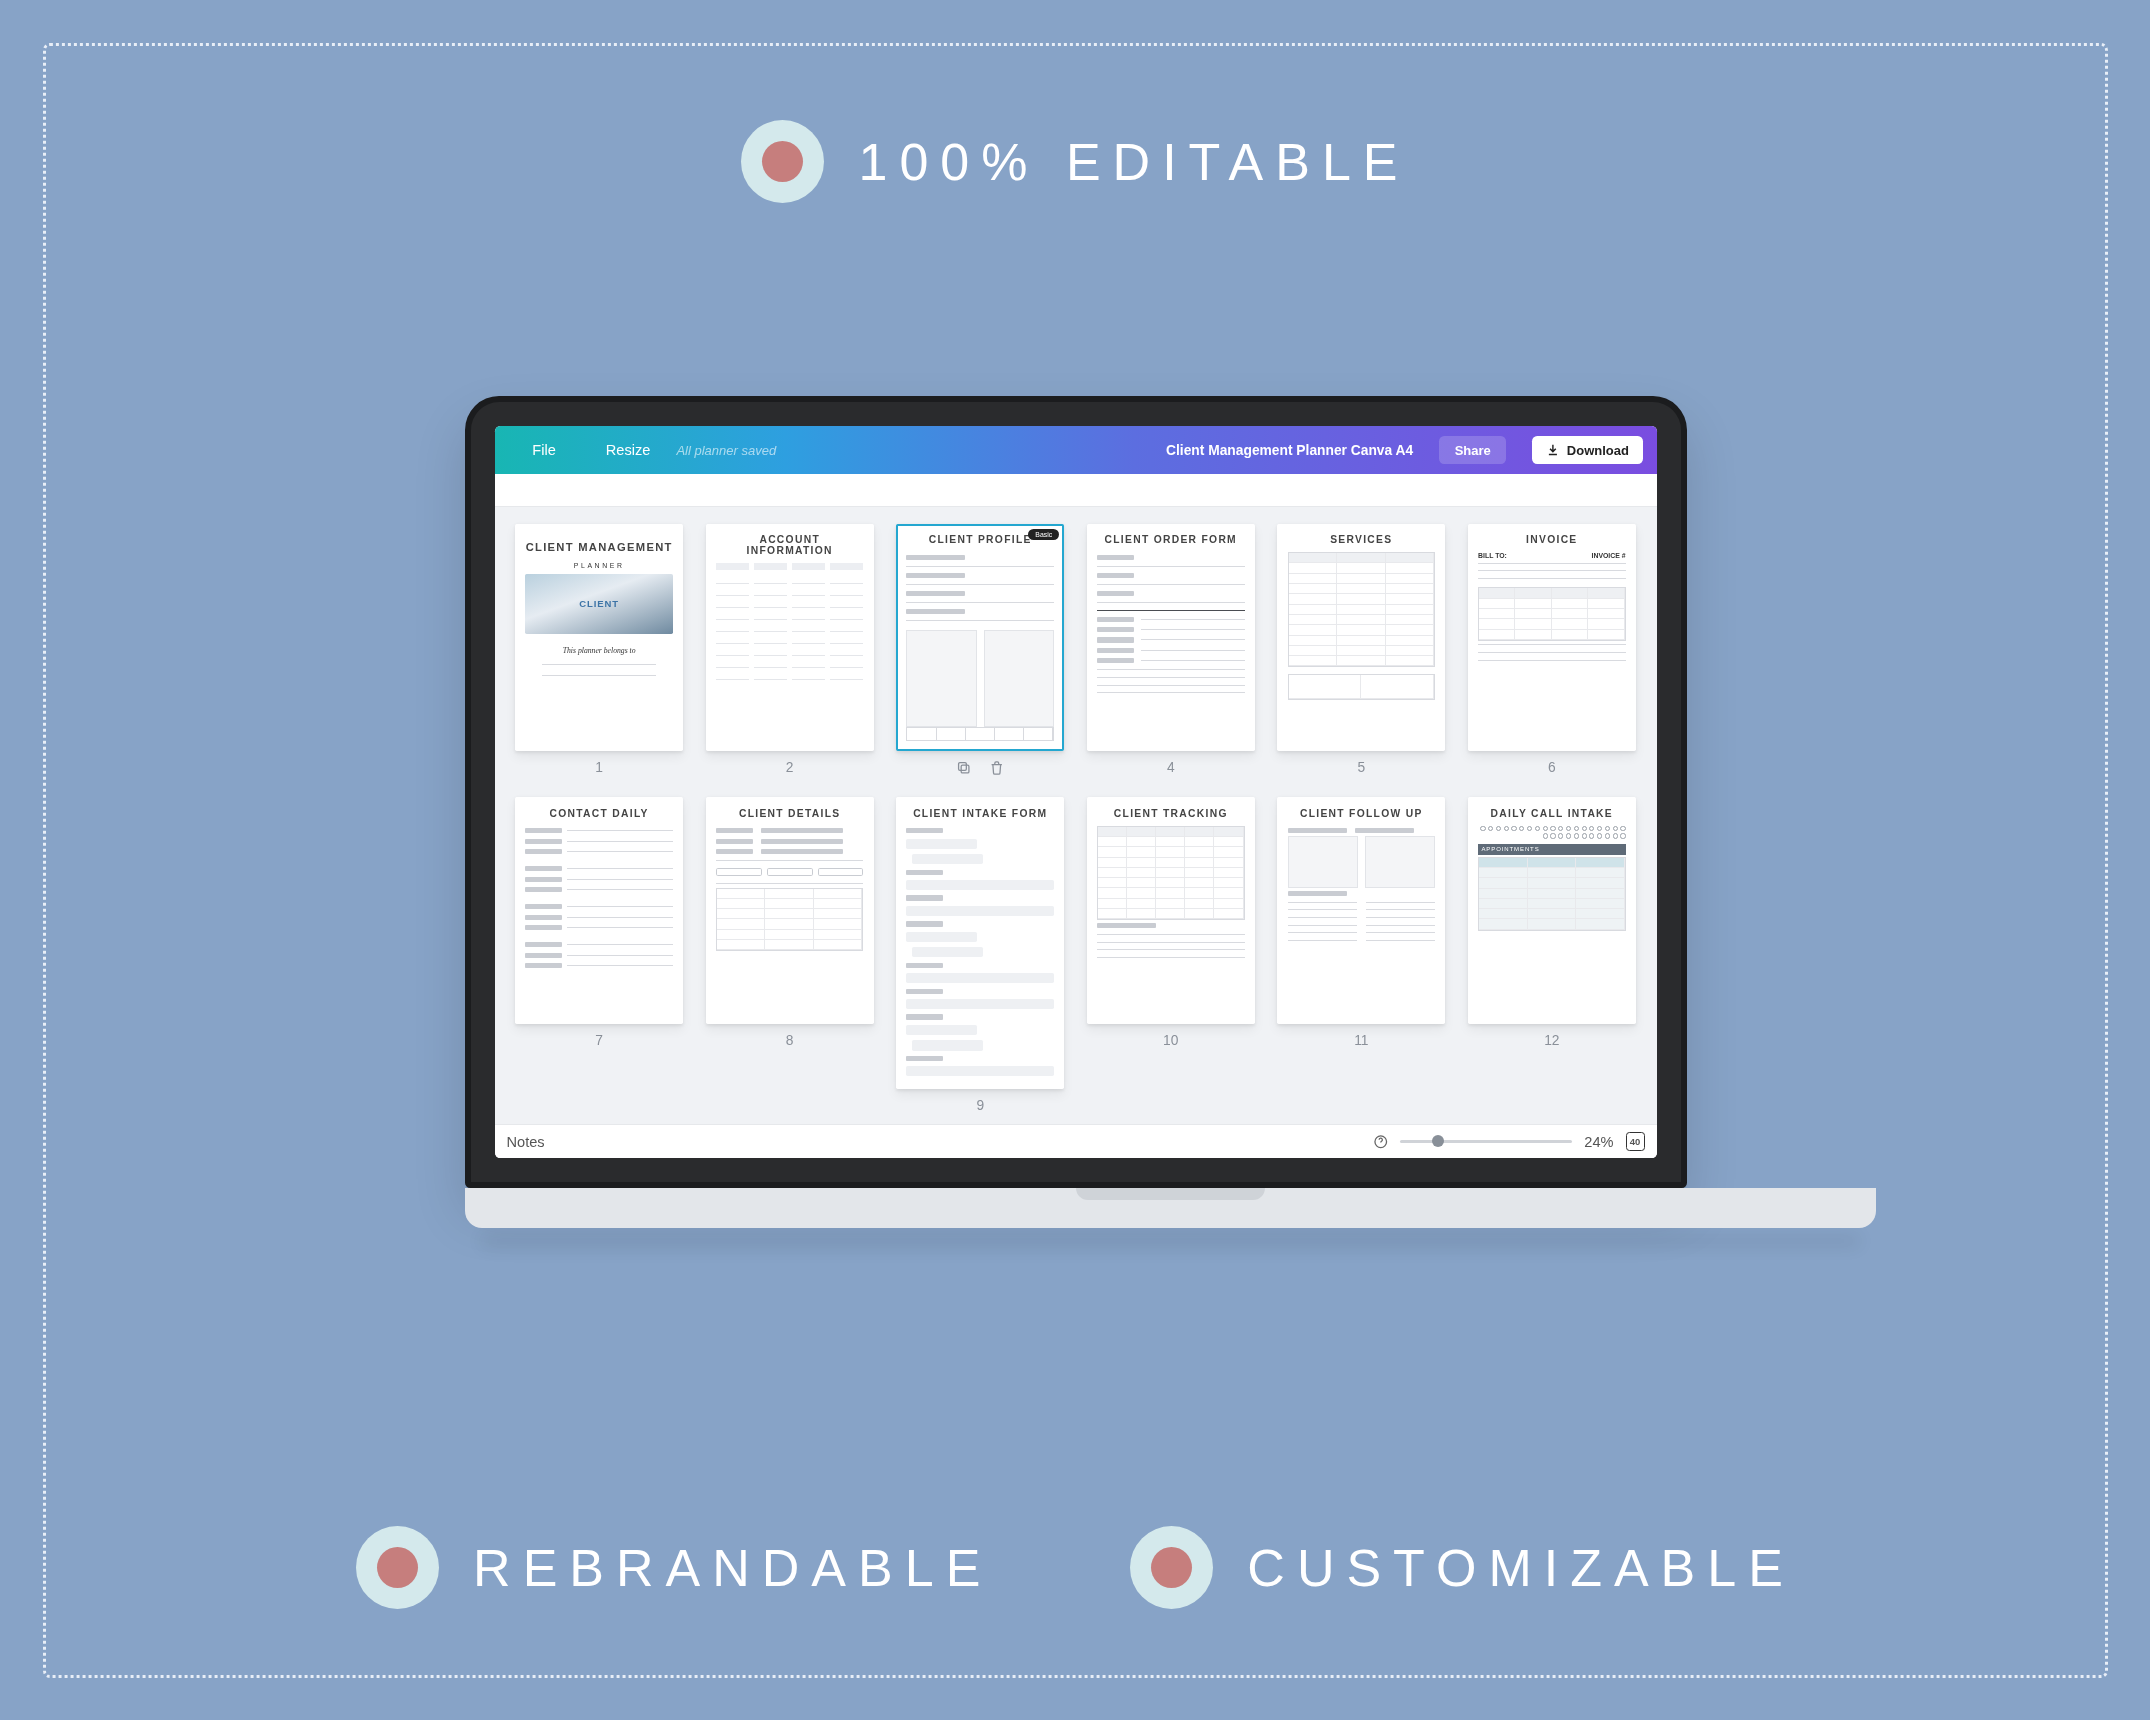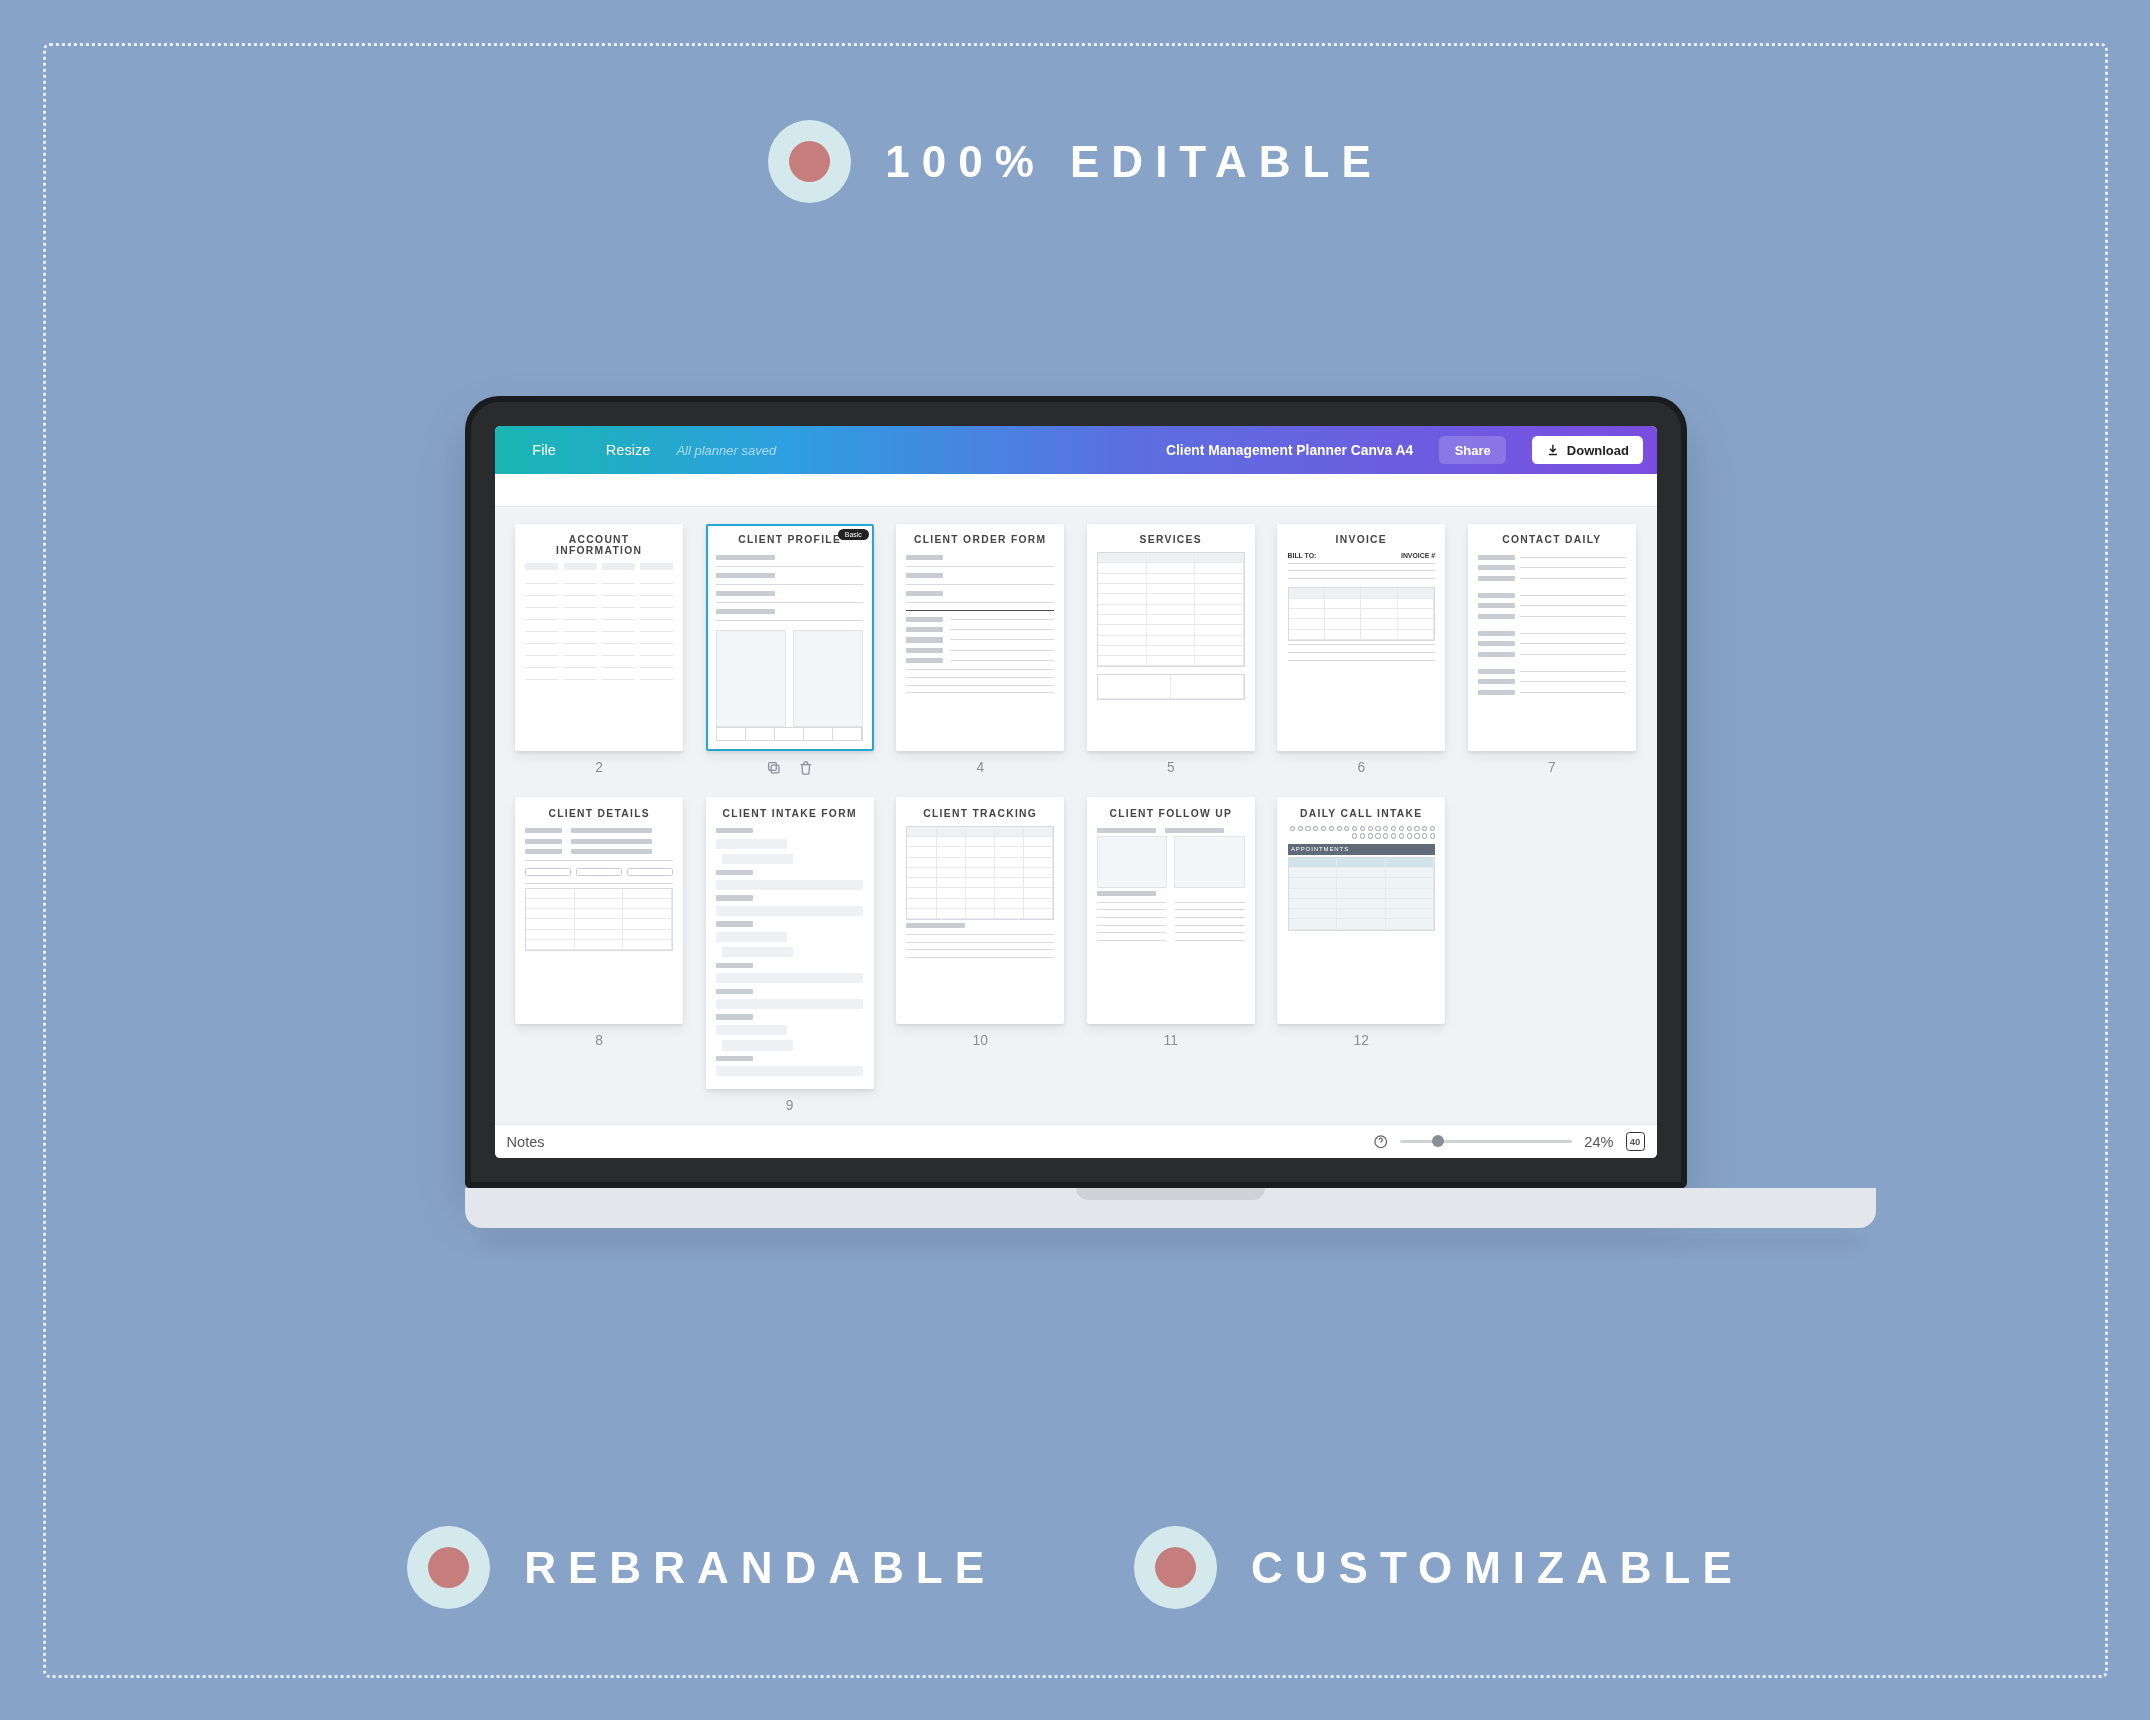--- a/index.html
+++ b/index.html
@@ -34,22 +34,22 @@
     width: 83px; height: 83px; border-radius: 50%;
     background: #d4e9ec;
     display: flex; align-items: center; justify-content: center;
   }
   .bullet::after {
     content: ""; width: 41px; height: 41px; border-radius: 50%;
     background: #c67e7d;
   }
   .headline-text {
     color: #fff;
-    font-size: 44px;
-    font-weight: 700;
+    font-size: 52px;
+    font-weight: 400;
     letter-spacing: 12px;
   }
   .bottom-labels {
     position: absolute;
     left: 0; right: 0;
     bottom: 112px;
     display: flex;
     justify-content: center;
     gap: 138px;
   }
@@ -262,20 +262,31 @@
           </svg>
           <span>Download</span>
         </div>
       </div>
 
       <div class="subbar"></div>
 
       <div class="canvas">
         <div class="grid" id="grid">
             <div class="page-wrap">
+              <div class="page" style="text-align: center;">
+                <div class="page-title" style="font-size: 11.2px; margin-top: 6.9px;">CLIENT MANAGEMENT</div>
+                <div style="font-size: 6.9px; letter-spacing: 2.6px; margin-top: 1.7px; font-family: Arial;">PLANNER</div>
+                <div class="photo">CLIENT</div>
+                <div style="font-style: italic; font-size: 7.7px; margin: 6.9px 0px 3.4px;">This planner belongs to</div>
+                <div class="hr" style="margin: 5.2px 17px;"></div>
+                <div class="hr" style="margin: 5.2px 17px;"></div>
+              </div>
+              <div class="page-num">1</div>
+            </div>
+            <div class="page-wrap">
               <div class="page">
                 <div class="page-title">ACCOUNT INFORMATION</div>
                 <div class="row" style="margin-bottom: 1.7px;">
                   <div class="cell"></div>
                   <div class="cell"></div>
                   <div class="cell"></div>
                   <div class="cell"></div>
                 </div>
                 <div class="row">
                   <div class="cell" style="background: transparent; border-bottom: 0.9px solid rgb(228, 230, 234); height: 12px;"></div>

